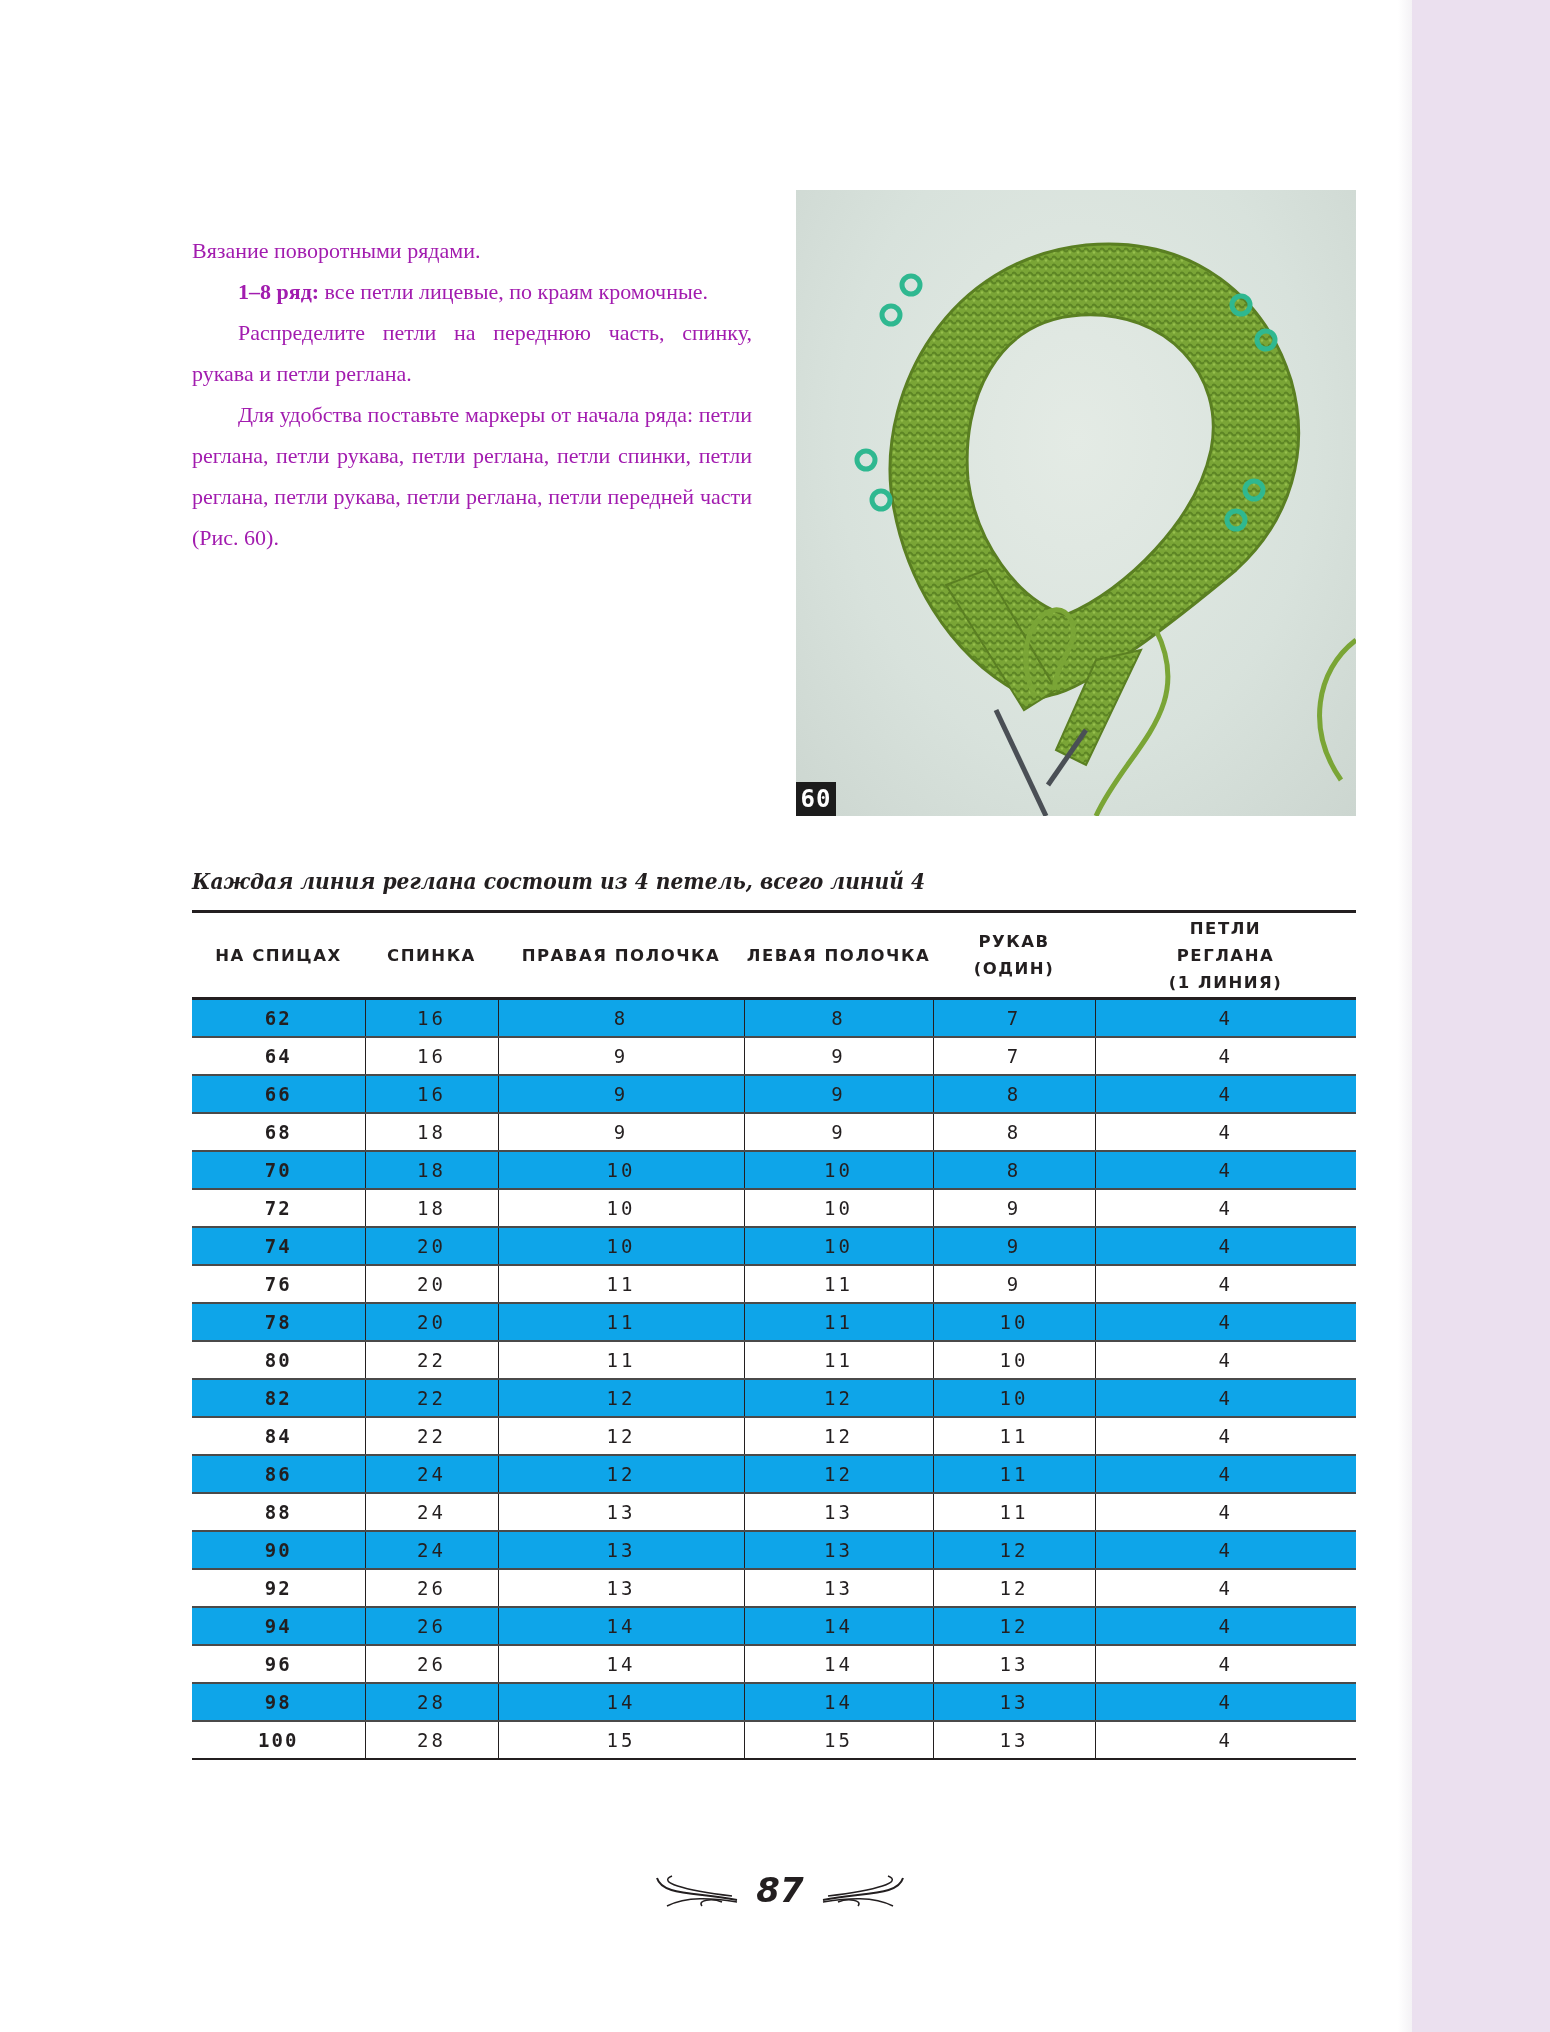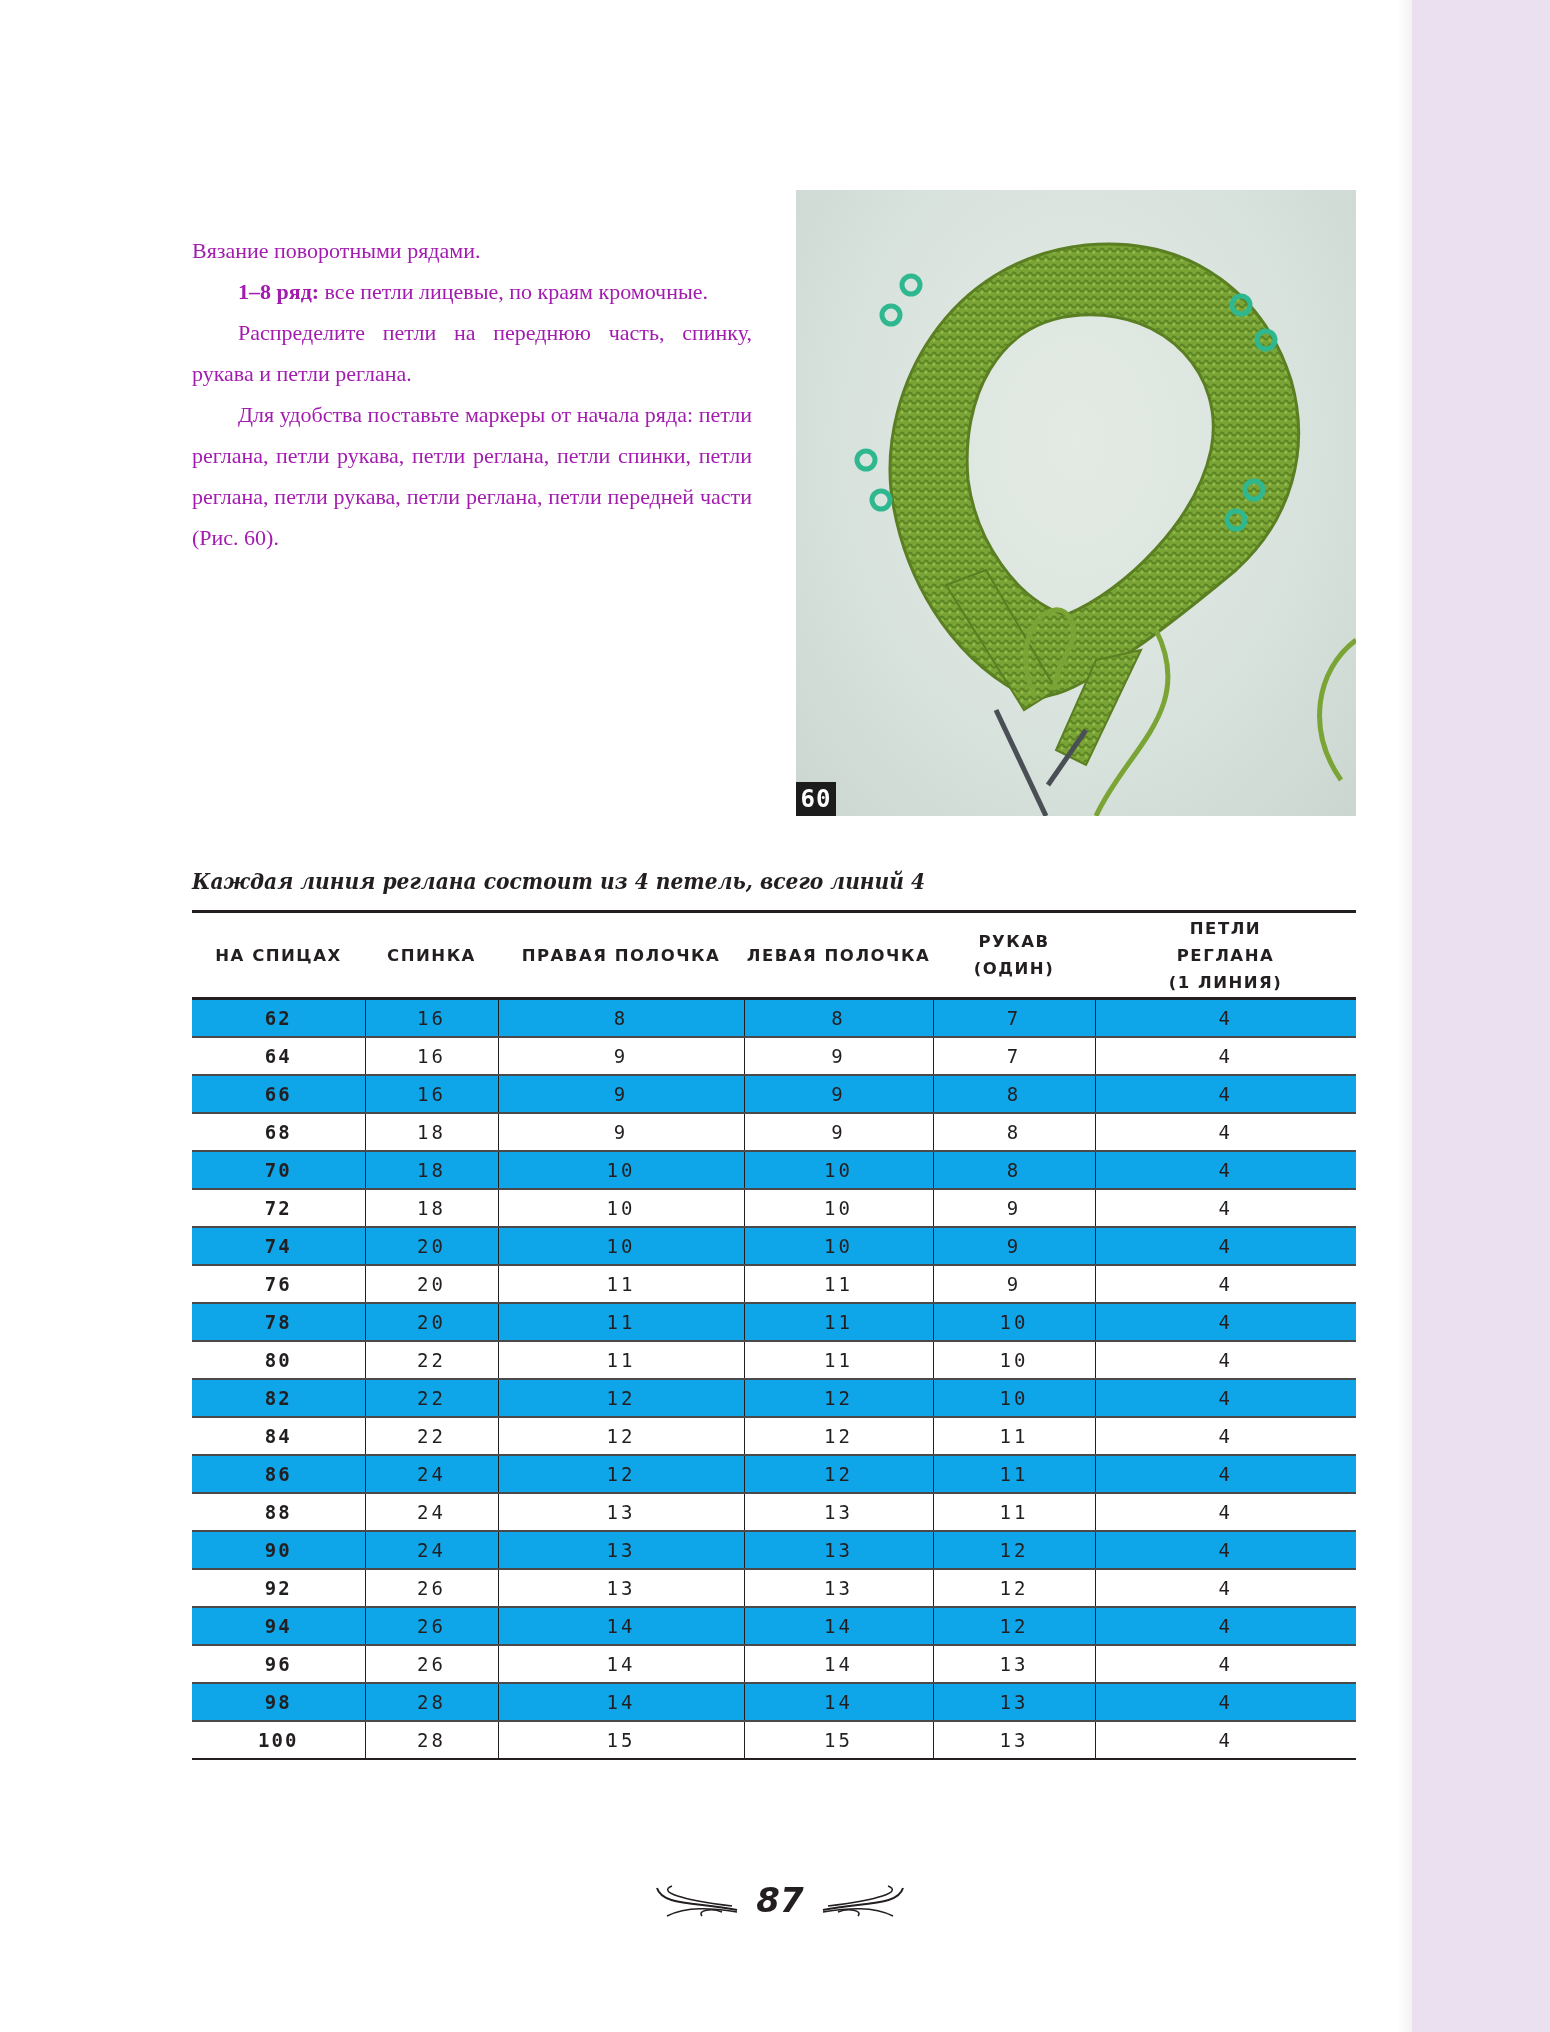--- a/index.html
+++ b/index.html
@@ -64,21 +64,21 @@
     font-family: "DejaVu Sans Mono", monospace; font-size: 19px; color: #231f20;
     border-left: 1.5px solid #231f20; border-bottom: 2px solid #4a4a4a;
     letter-spacing: 3px;
   }
   .tbl td:first-child { border-left: none; font-weight: bold; letter-spacing: 2px; }
   .tbl tr.shade td { background: #0ea5e9; }
   .tbl tr:last-child td { border-bottom: 2px solid #231f20; }
 
   .footer {
     position: absolute; left: 640px; top: 1870px; width: 280px; height: 60px;
-    display: flex; align-items: center; justify-content: center;
+    display: flex; align-items: flex-start; justify-content: center;
   }
   .page-num {
     font-family: "DejaVu Sans", sans-serif; font-style: italic; font-weight: bold;
     font-size: 34px; color: #231f20; margin: 0 14px;
   }
 </style>
 </head>
 <body>
 
 <div class="side-strip"></div>

